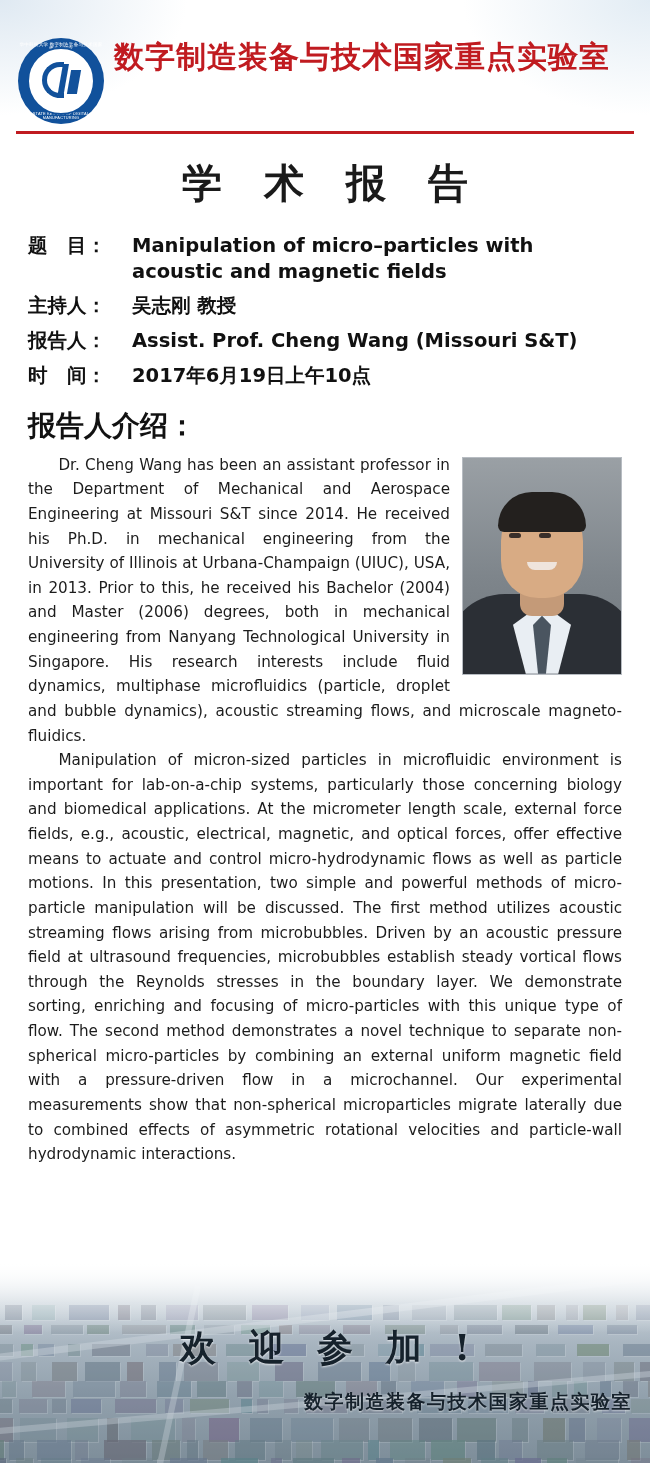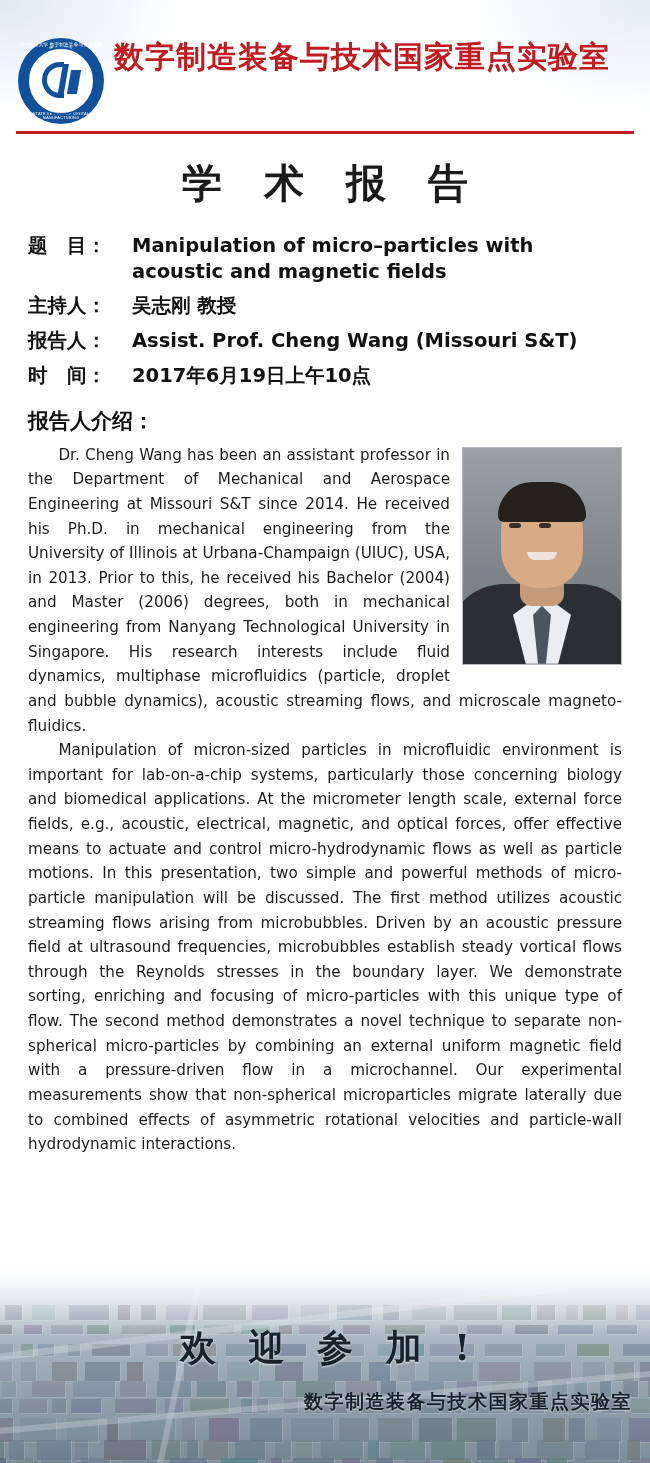--- a/index.html
+++ b/index.html
@@ -197,21 +197,21 @@
   .info-value.en {
     font-family: "DejaVu Sans", sans-serif;
     font-size: 19.5px;
   }
 
   
   .sec-head {
     margin: 18px 28px 8px 28px;
     font-family: "DejaVu Sans", sans-serif;
     font-weight: bold;
-    font-size: 21px;
+    font-size: 28px;
     color: #111;
   }
 
   
   #bio {
     margin: 0 28px;
     font-family: "DejaVu Sans", sans-serif;
     font-size: 15.2px;
     line-height: 1.62;
     color: #1c1c1c;

